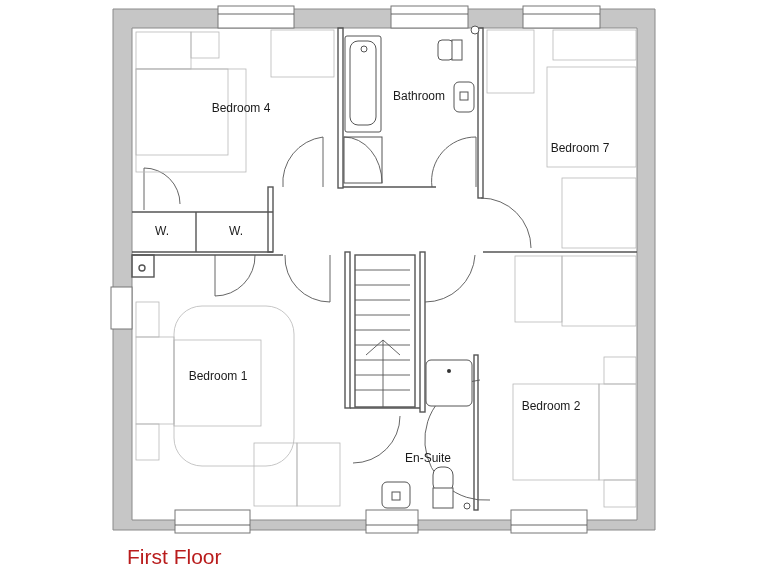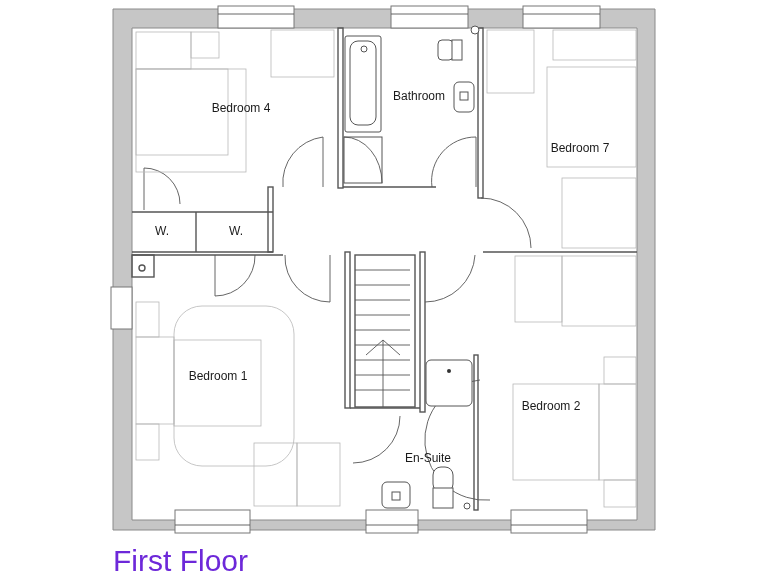--- a/index.html
+++ b/index.html
@@ -1,19 +1,19 @@
 <!DOCTYPE html>
 <html><head>
 <meta charset="utf-8">
 <style>
   html,body{margin:0;padding:0;background:#ffffff;}
   body{width:768px;height:576px;position:relative;overflow:hidden;font-family:"Liberation Sans",sans-serif;}
   #plan{position:absolute;left:0;top:0;width:768px;height:576px;}
   .lbl{position:absolute;font-size:12px;color:#1a1a1a;white-space:nowrap;transform:translate(-50%,-50%);text-align:center;}
-  .title{position:absolute;left:113px;top:546px;font-size:30px;color:#6d28d9;line-height:1;}
+  .title{position:absolute;left:127px;top:546px;font-size:21px;color:#b91c1c;line-height:1;}
   .wall{fill:#c6c6c6;stroke:#8a8a8a;stroke-width:1;}
   .int{fill:none;stroke:#555;stroke-width:1.4;}
   .fur{fill:none;stroke:#b8b8b8;stroke-width:0.8;}
   .fix{fill:#fff;stroke:#555;stroke-width:1;}
   .door{fill:none;stroke:#555;stroke-width:0.9;}
   .win{fill:#fff;stroke:#777;stroke-width:1;}
 </style>
 </head>
 <body>
 

